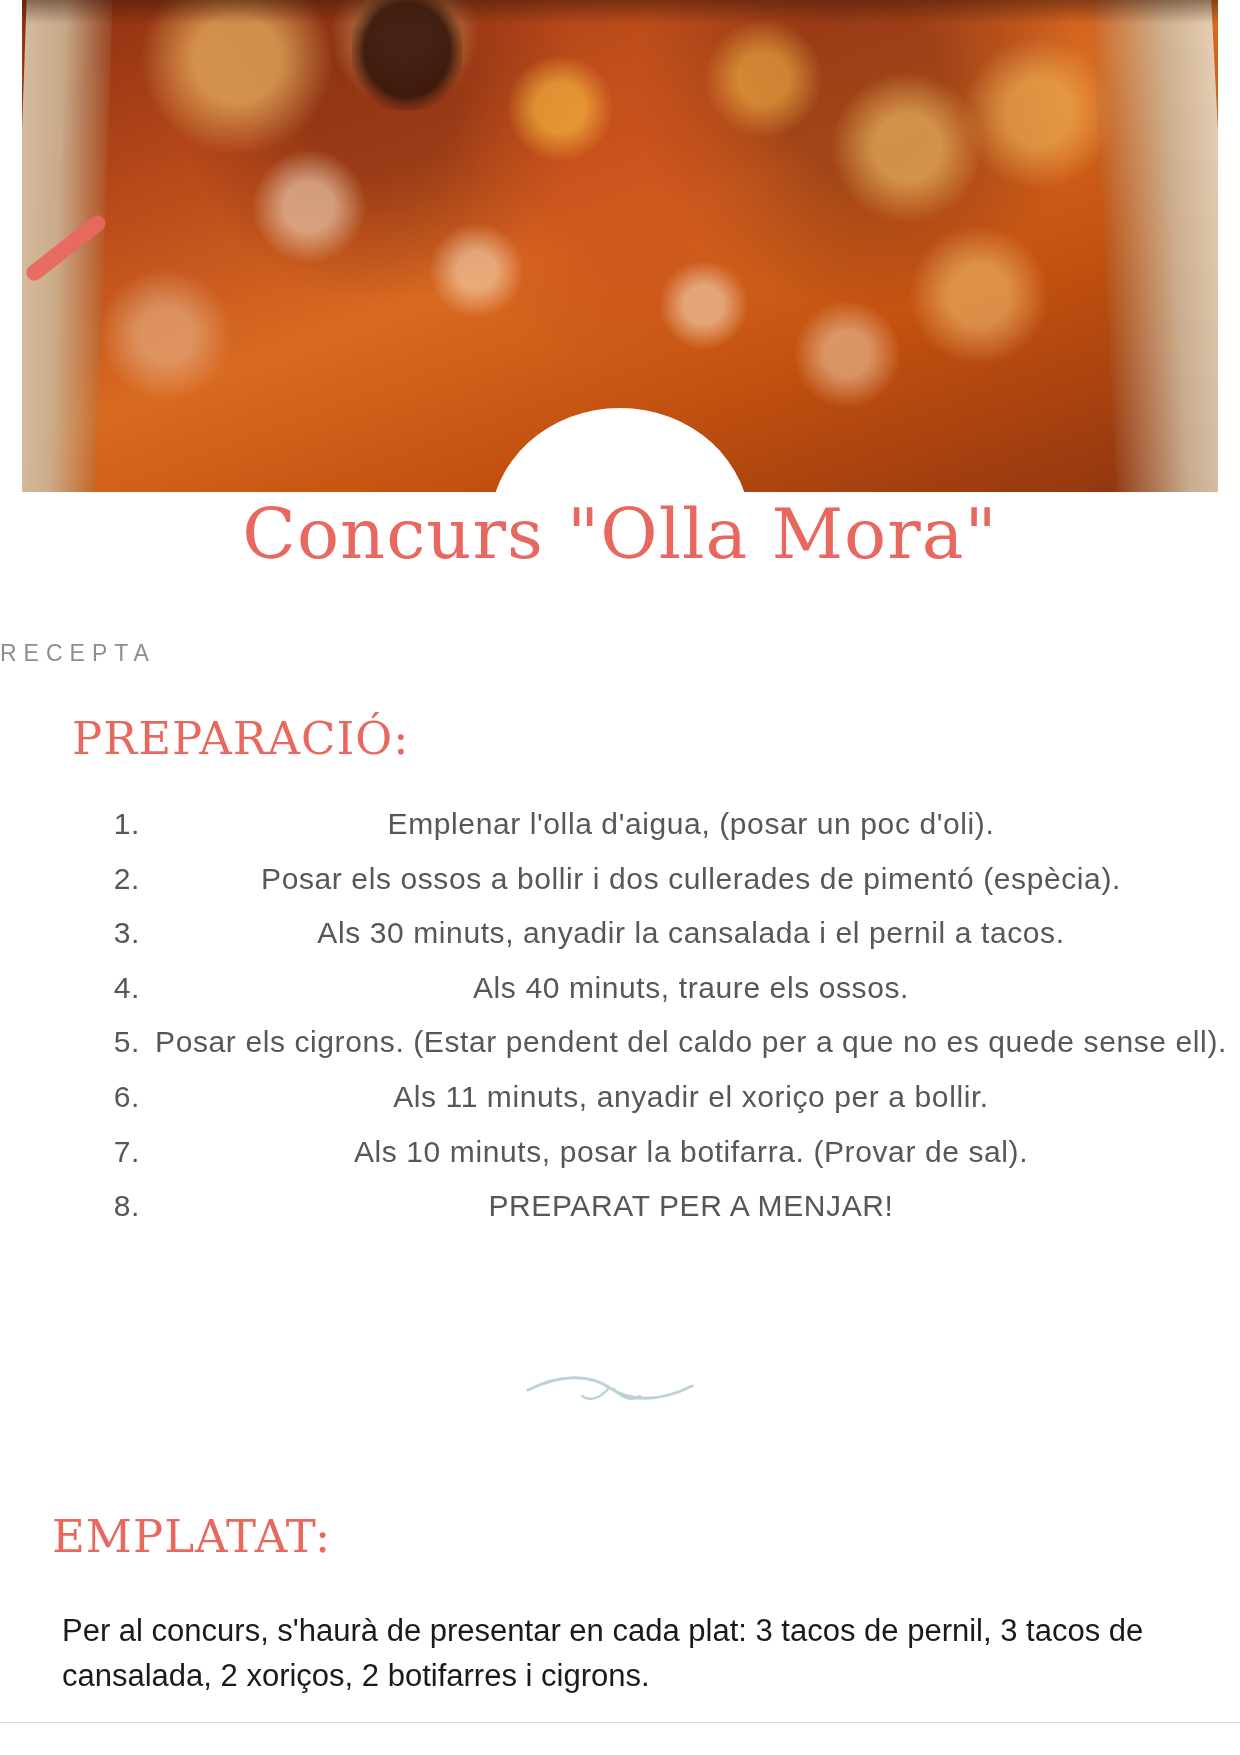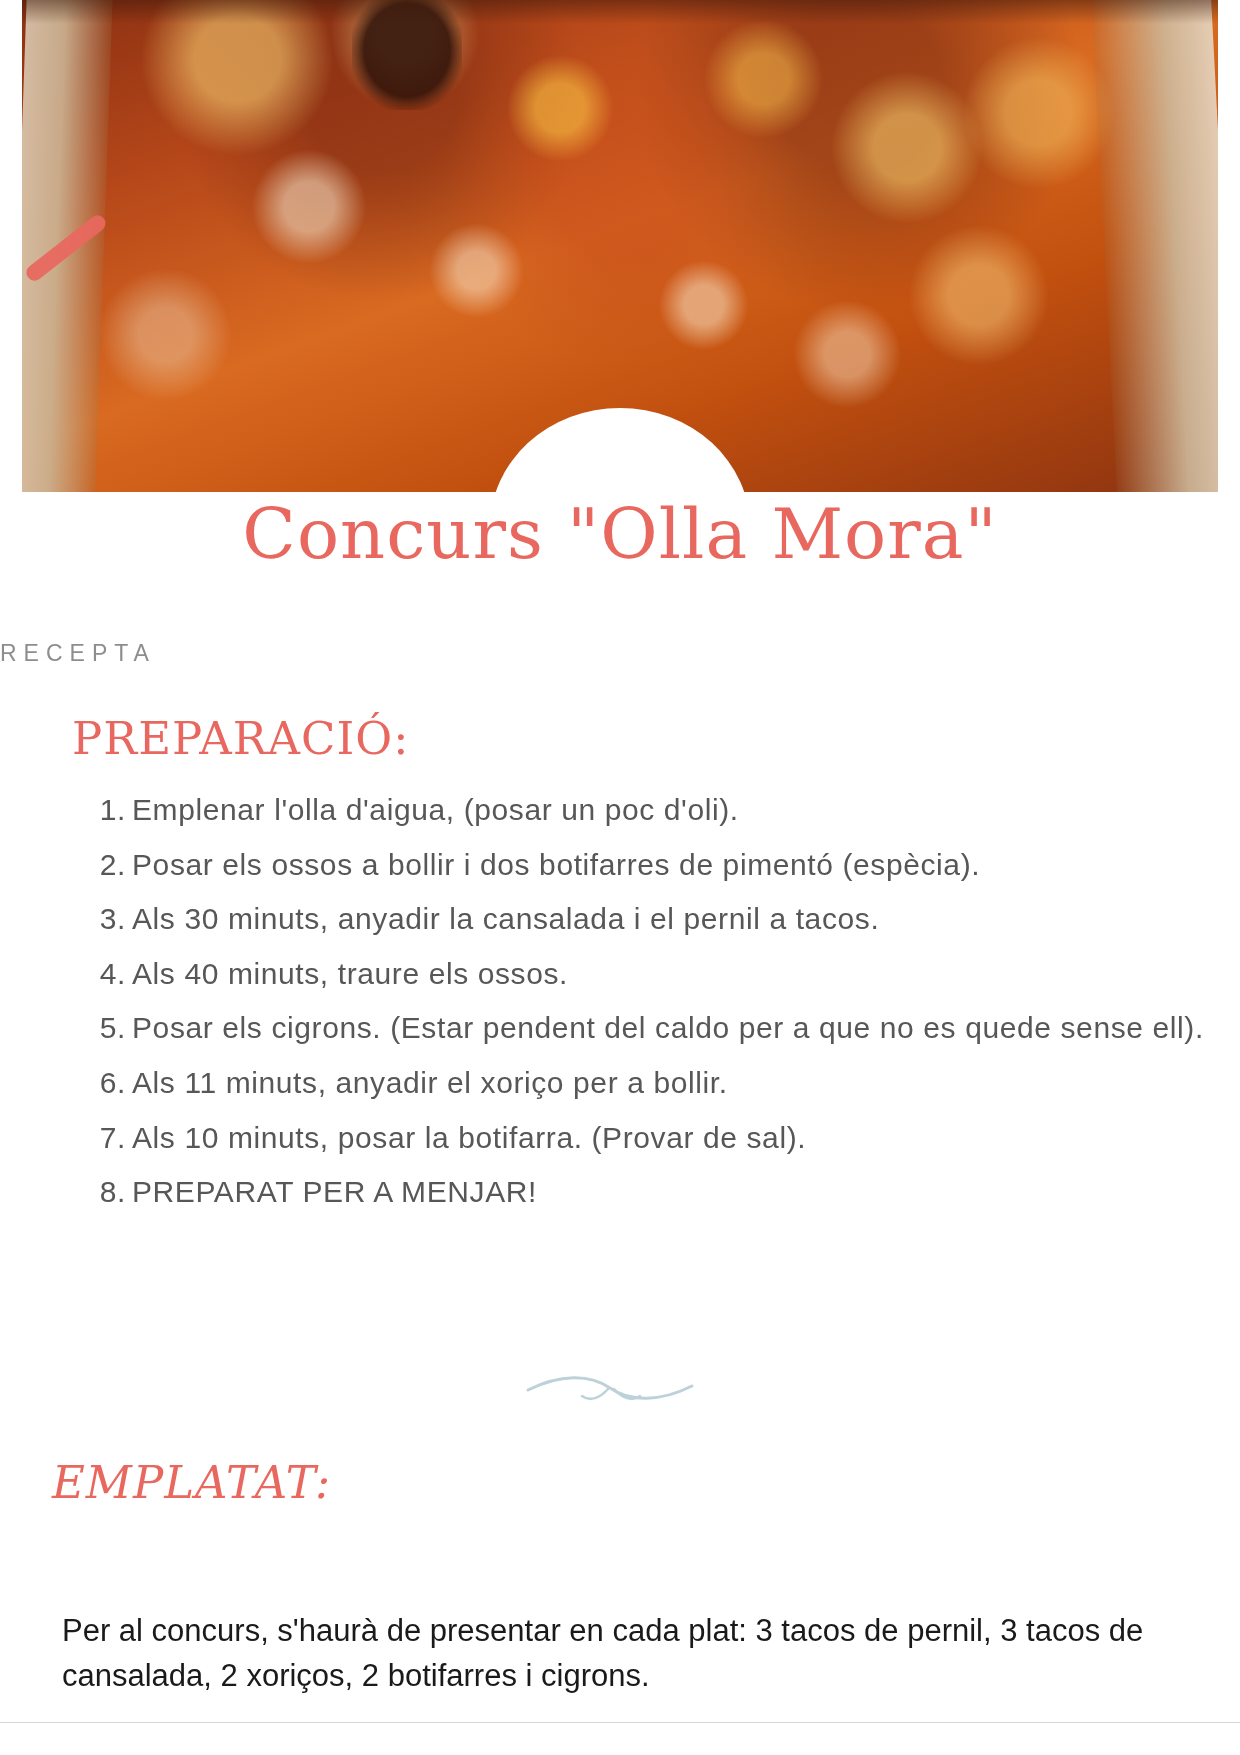--- a/index.html
+++ b/index.html
@@ -146,37 +146,38 @@
   }
 
   .section-heading {
     position: absolute;
     font-family: "DejaVu Serif", serif;
     font-size: 45px;
     color: #e8685f;
     letter-spacing: 1px;
   }
   #heading-preparacio { left: 72px; top: 680px; margin-top: 32px; }
-  #heading-emplatat  { left: 52px; top: 1456px; font-style: italic; }
+  #heading-emplatat  { left: 52px; top: 1510px; }
 
   
   .steps {
     position: absolute;
     left: 72px;
     top: 784px;
     width: 1090px;
-    margin: 2px;
+    margin: 16px;
     padding: 0 0 0 58px;
     list-style: none;
     counter-reset: stepnum;
     color: #575757;
     font-family: "Liberation Sans", sans-serif;
     font-size: 30px;
     line-height: 1.62;
     letter-spacing: 0.6px;
+    text-align: center;
   }
   .steps li {
     position: relative;
     counter-increment: stepnum;
     margin-bottom: 6px;
   }
   .steps li::before {
     content: counter(stepnum) ".";
     position: absolute;
     left: -48px;
@@ -234,21 +235,21 @@
 
   <div class="brush-stroke"></div>
 
   <div class="title">Concurs "Olla Mora"</div>
   <div class="subtitle">RECEPTA</div>
 
   <div class="section-heading" id="heading-preparacio">PREPARACIÓ:</div>
 
   <ol class="steps">
     <li>Emplenar l'olla d'aigua, (posar un poc d'oli).</li>
-    <li>Posar els ossos a bollir i dos botifarres de pimentó (espècia).</li>
+    <li>Posar els ossos a bollir i dos cullerades de pimentó (espècia).</li>
     <li>Als 30 minuts, anyadir la cansalada i el pernil a tacos.</li>
     <li>Als 40 minuts, traure els ossos.</li>
     <li>Posar els cigrons. (Estar pendent del caldo per a que no es quede sense ell).</li>
     <li>Als 11 minuts, anyadir el xoriço per a bollir.</li>
     <li>Als 10 minuts, posar la botifarra. (Provar de sal).</li>
     <li>PREPARAT PER A MENJAR!</li>
   </ol>
 
   <svg class="flourish" viewBox="0 0 180 40">
     <path d="M8 18 C 40 2, 70 2, 90 16 C 110 30, 140 30, 172 14" fill="none" stroke="#a8c4cc" stroke-width="3" stroke-linecap="round"></path>

